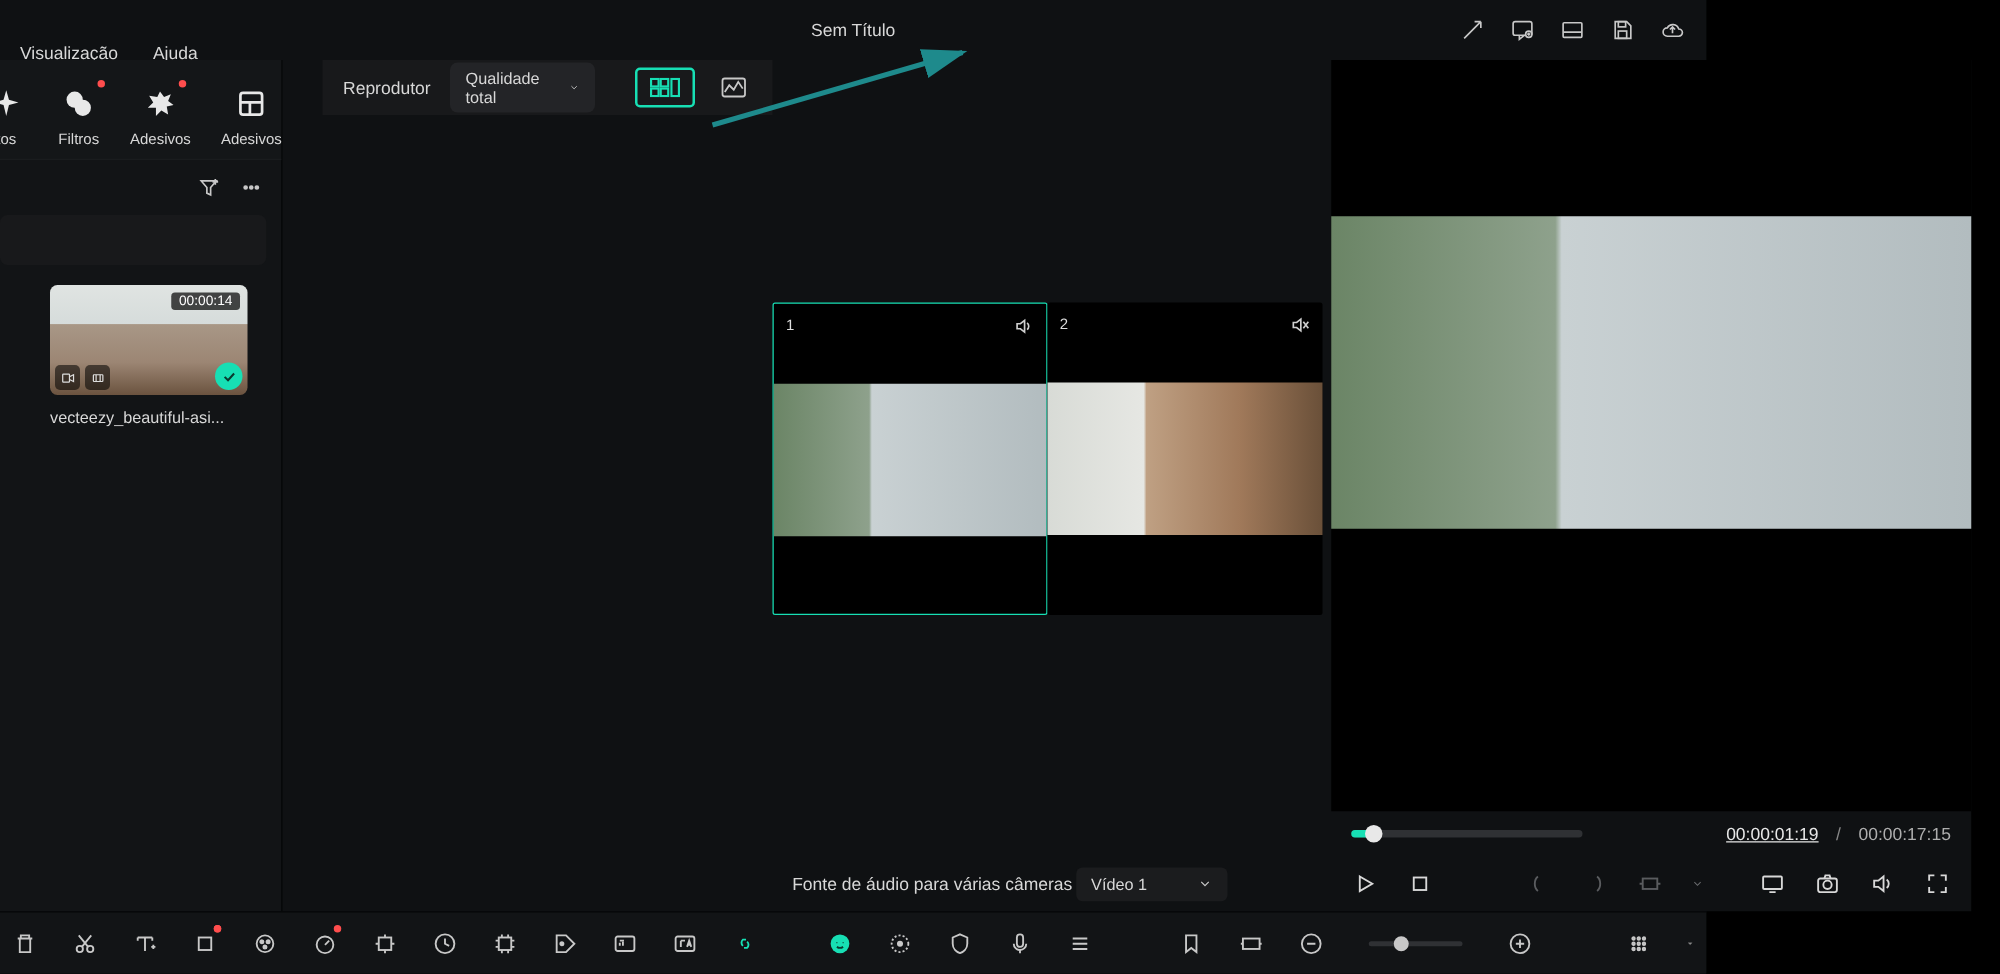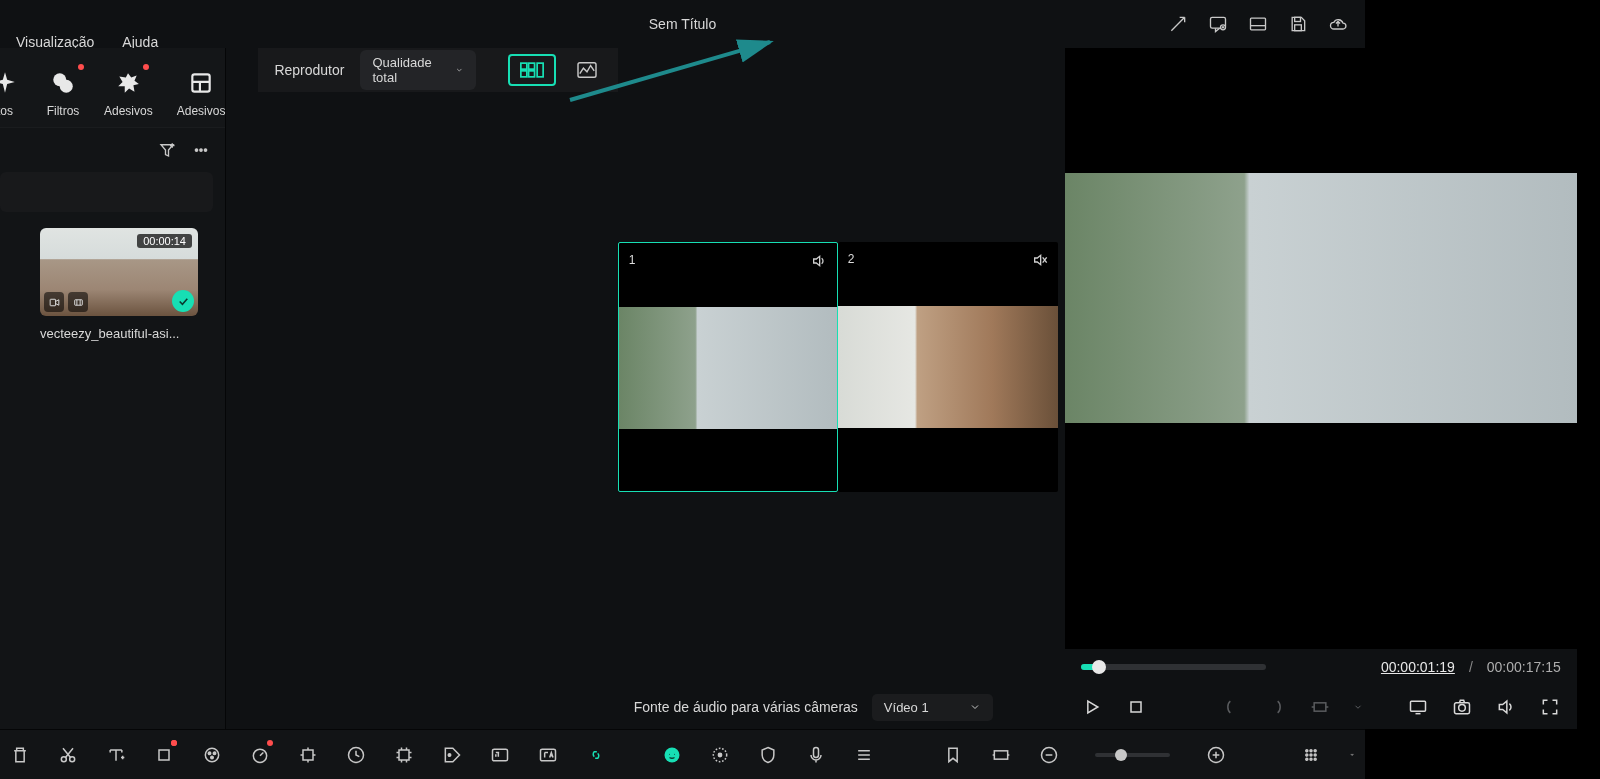--- a/index.html
+++ b/index.html
@@ -64,21 +64,21 @@
   .cam .camnum { position:absolute; top:10px; left:10px; font-size:12px; color:#ddd; }
   .cam .snd { position:absolute; top:10px; right:10px; width:16px; height:16px; }
   .cam .inner { position:absolute; top:64px; left:0; right:0; height:122px; }
   .inner.scene1 { background: linear-gradient(to right, #6b8566 0%, #8ea18c 35%, #c9d1d3 36%, #b2bcbf 100%); }
   .inner.scene2 { background: linear-gradient(to right, #d8dbd6 0%, #e6e7e3 35%, #bfa083 36%, #a0795a 70%, #6a5039 100%); }
   .onpreview { flex:1; background:#000; position:relative; }
   .onpreview .pimg { position:absolute; top:125px; left:0; right:0; height:250px; background: linear-gradient(to right, #6b8566 0%, #8ea18c 35%, #c9d1d3 36%, #b2bcbf 100%); }
 
   
   .arrow-annot { position:absolute; pointer-events:none; }
-  .audio-row { height:44px; display:flex; align-items:center; padding:0 16px; gap:14px; }
+  .audio-row { height:44px; display:flex; align-items:center; padding:0 16px; gap:3px; }
   .audio-row .albl { font-size:14px; color:#d8d8d8; }
   .audio-dd { display:flex; align-items:center; gap:40px; background:#1b1c1e; padding:6px 12px; border-radius:5px; font-size:13px; color:#d8d8d8; cursor:pointer; }
   .audio-dd svg { width:12px; height:12px; stroke:#c8c8c8; fill:none; stroke-width:2; }
 
   .seek-row { height:36px; display:flex; align-items:center; padding:0 16px; gap:14px; }
   .seek-bar { flex:0 0 185px; height:6px; background:#2f3134; border-radius:3px; position:relative; }
   .seek-bar .fill { position:absolute; left:0; top:0; height:100%; width:10%; background:#17dfb4; border-radius:3px; }
   .seek-bar .thumb-k { position:absolute; left:10%; top:50%; transform:translate(-50%,-50%); width:14px; height:14px; border-radius:50%; background:#e8e8e8; }
   .time-lbls { display:flex; align-items:center; gap:14px; font-size:14px; }
   .time-lbls .cur { color:#e8e8e8;text-decoration:underline; }

